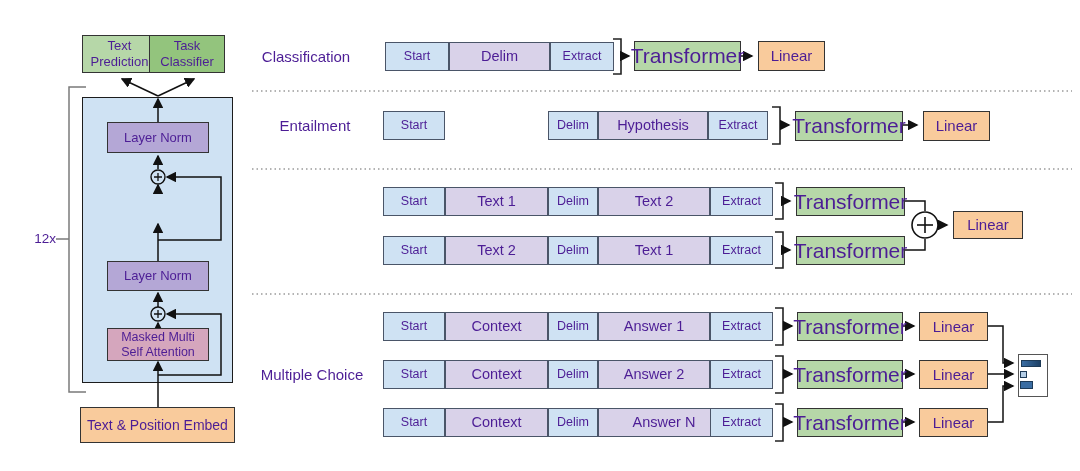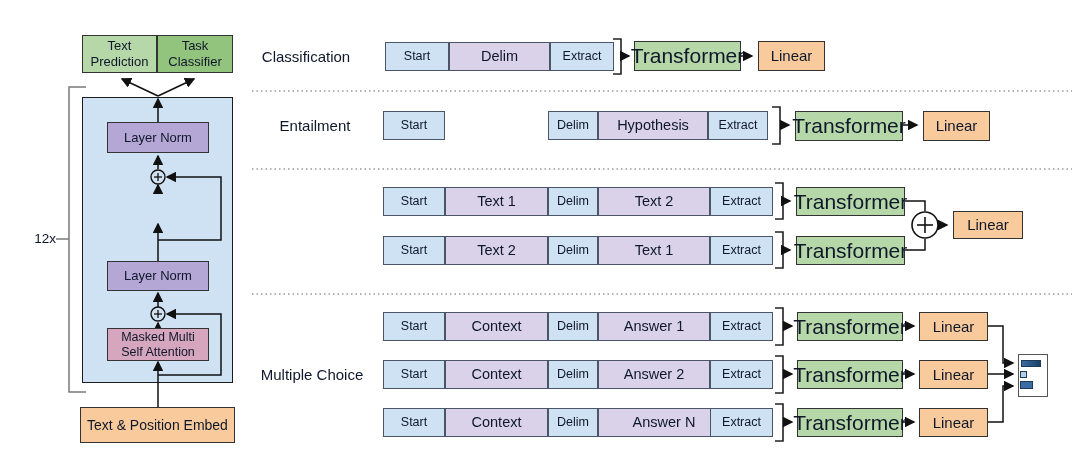--- a/index.html
+++ b/index.html
@@ -1,18 +1,18 @@
 <!DOCTYPE html>
 <html><head>
 <meta charset="utf-8">
 <style>
   html,body{margin:0;padding:0;background:#fff;}
   #stage{
     position:relative;width:1080px;height:471px;background:#ffffff;
-    font-family:"Liberation Sans", sans-serif;color:#0f172a;overflow:hidden;
+    font-family:"Liberation Sans", sans-serif;color:#4c1d95;overflow:hidden;border-radius:15px;
   }
   .abs{position:absolute;box-sizing:border-box;}
   .box{
     position:absolute;box-sizing:border-box;display:flex;align-items:center;justify-content:center;
     text-align:center;border:1.5px solid #333;z-index:10;line-height:1.2;
   }
   .cell{border:1.4px solid #4a5568;z-index:10;}
   .cell-blue{background:#cfe2f3;font-size:12.5px;}
   .cell-purple{background:#d9d2e9;font-size:14.5px;}
   .tbox{background:#b6d7a8;font-size:21px;}
@@ -113,21 +113,21 @@
       <line x1="903" y1="422" x2="914" y2="422" stroke="#111" stroke-width="1.5" marker-end="url(#ah)"></line>
       <path d="M988,326 H1003 V363 H1013" stroke="#111" stroke-width="1.5" marker-end="url(#ah)"></path>
       <path d="M988,374 H1013" stroke="#111" stroke-width="1.5" marker-end="url(#ah)"></path>
       <path d="M988,422 H1003 V386 H1013" stroke="#111" stroke-width="1.5" marker-end="url(#ah)"></path>
     </g>
   </svg>
 
   <div class="box" style="left:82px;top:35px;width:75px;height:38px;background:#b6d7a8;font-size:13px;">
     <span>Text Prediction</span>
   </div>
-  <div class="box" style="left:157px;top:35px;width:76px;height:38px;background:#93c47d;font-size:13px;">
+  <div class="box" style="left:149px;top:35px;width:76px;height:38px;background:#93c47d;font-size:13px;">
     <span>Task Classifier</span>
   </div>
 
   <div class="abs" style="left:24px;top:231px;width:32px;height:16px;text-align:right;font-size:13.5px;z-index:10;">12x</div>
 
   <div class="box leftblock" style="left:107px;top:122px;width:102px;height:31px;background:#b4a7d6;">
     <span>Layer Norm</span>
   </div>
   <div class="box leftblock" style="left:107px;top:261px;width:102px;height:30px;background:#b4a7d6;">
     <span>Layer Norm</span>

